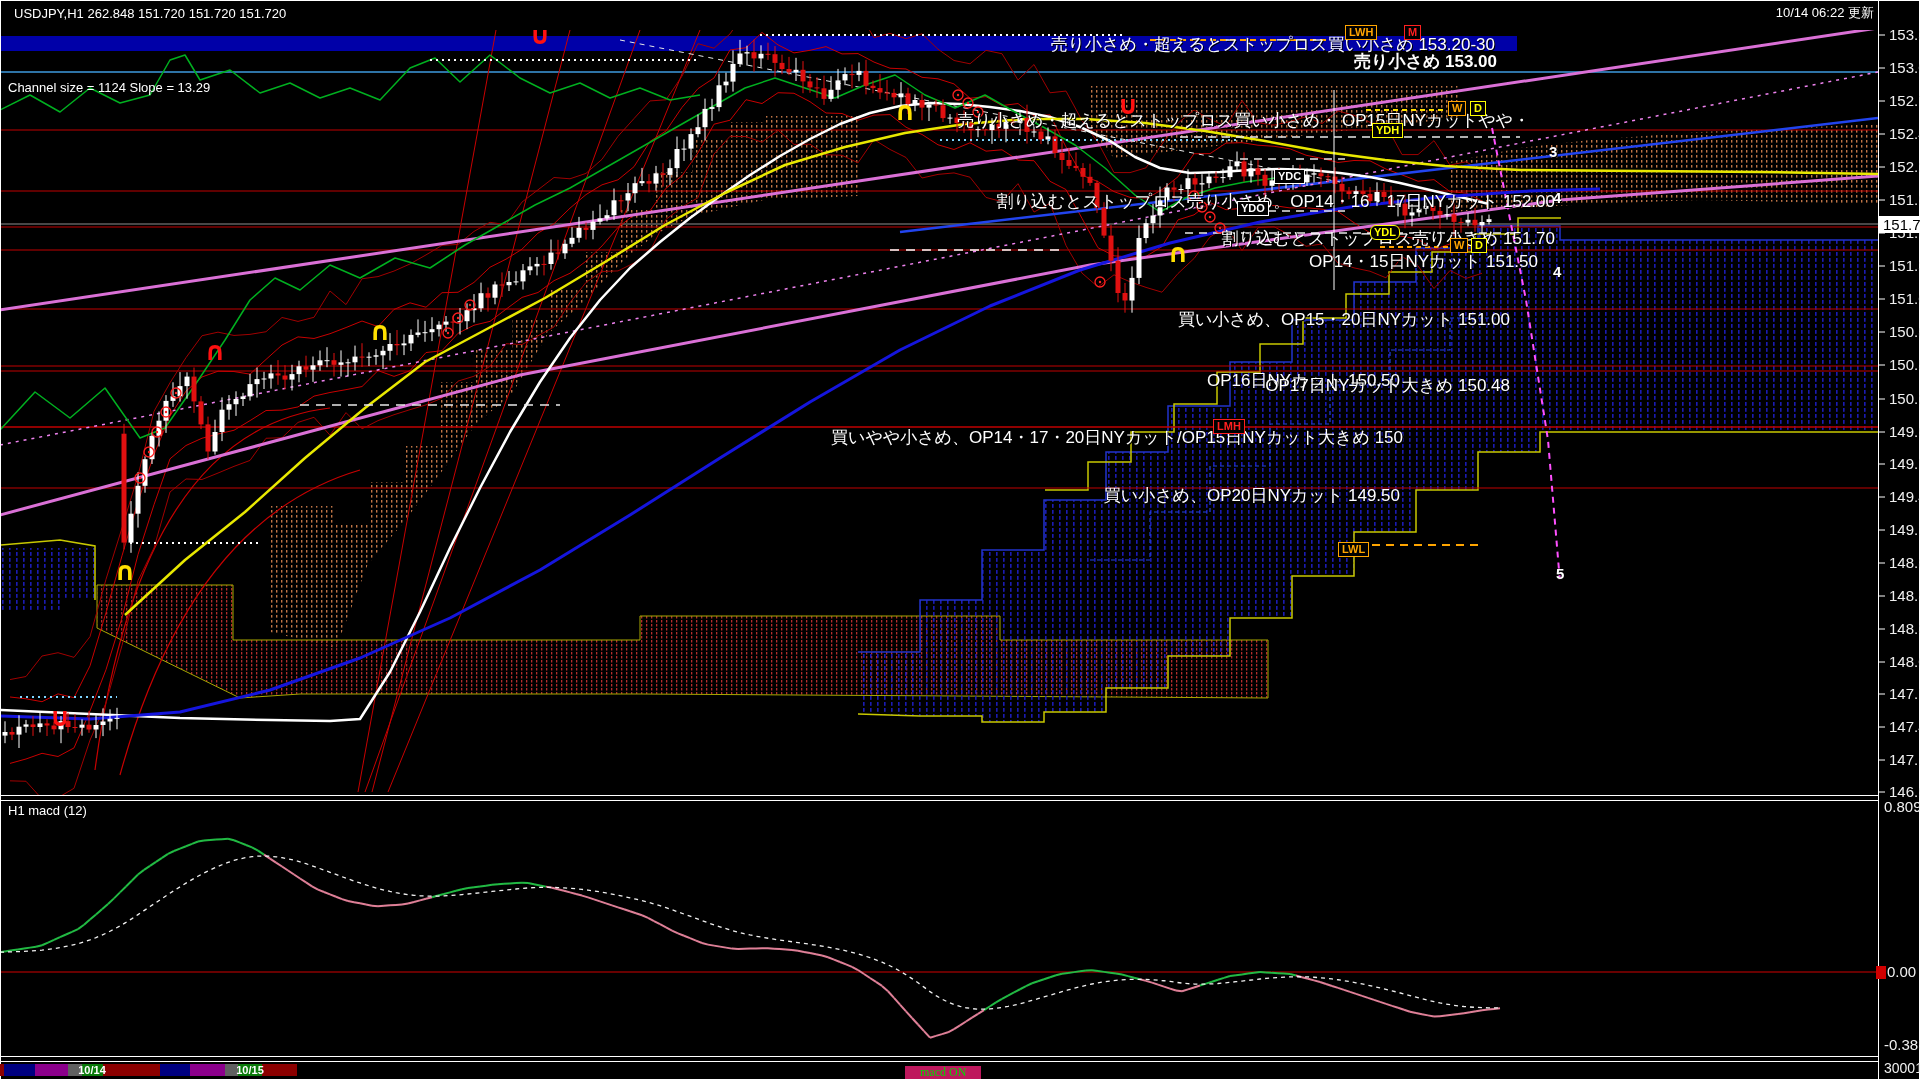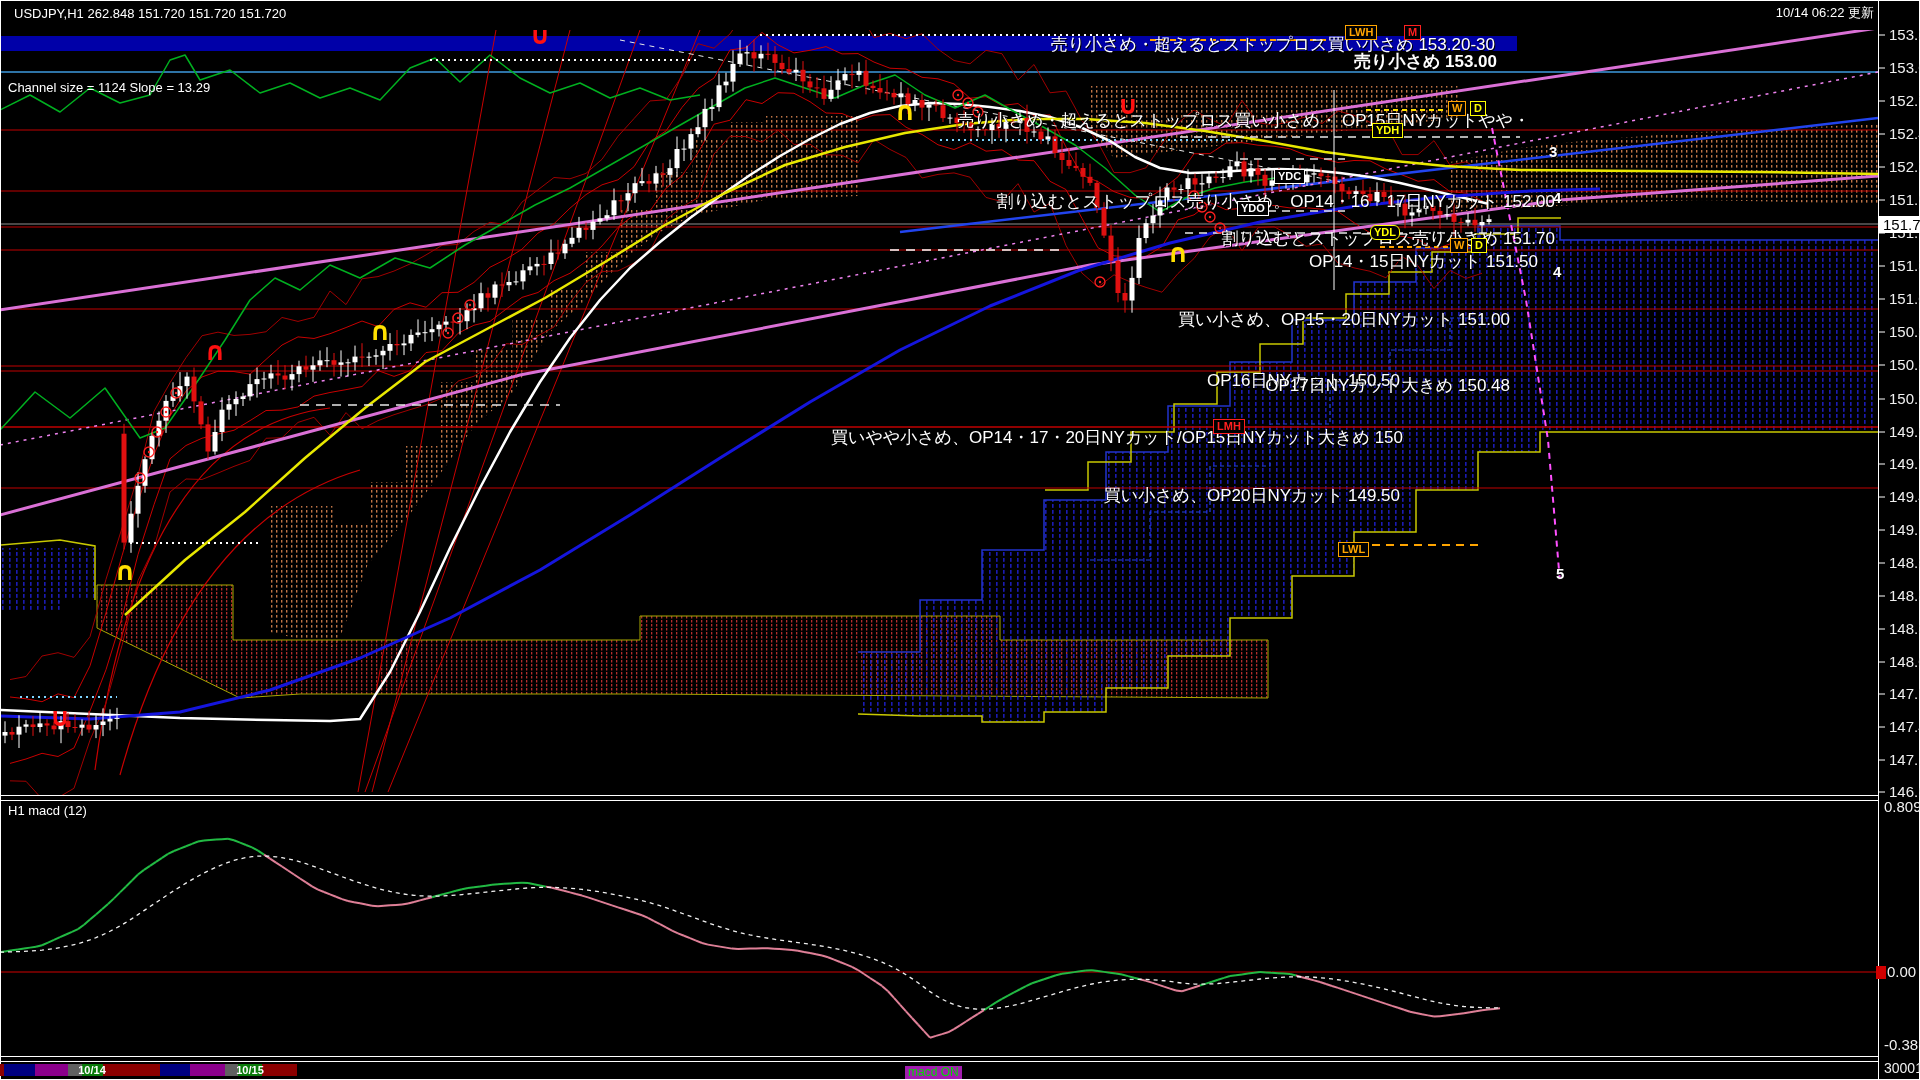--- a/index.html
+++ b/index.html
@@ -8,22 +8,22 @@
   svg{position:absolute;left:0;top:0;}
   .t13{position:absolute;color:#fff;font-size:13px;line-height:15px;white-space:nowrap;}
   .watermark{position:absolute;left:55px;top:48px;color:#fff;font-size:62px;line-height:64px;
              letter-spacing:1px;white-space:nowrap;}
   .anno{position:absolute;color:#fff;font-size:17px;line-height:18px;white-space:nowrap;
         text-shadow:1px 1px 0 #000;}
   .badge{position:absolute;font-size:11px;line-height:13px;padding:0 3px;border:1px solid;
          background:#000;font-weight:bold;white-space:nowrap;}
   .wavenum{position:absolute;color:#fff;font-size:15px;font-weight:bold;line-height:15px;
            text-shadow:1px 1px 0 #000;}
-  #macdOn{position:absolute;left:905px;top:1066px;background:#a21caf;color:#00dd00;
-          font-size:12px;line-height:13px;padding:0 3px;}
+  #macdOn{position:absolute;left:905px;top:1066px;background:#be185d;color:#00dd00;
+          font-size:12px;line-height:13px;padding:0 15px;font-family:Liberation Serif, serif;}
 </style>
 </head>
 <body>
 
 <div class="screen">
   <svg id="chart" width="1920" height="1080" viewBox="0 0 1920 1080">
       <defs>
         <clipPath id="clipMain">
           <rect x="1" y="30" width="1877" height="766"></rect>
         </clipPath>

